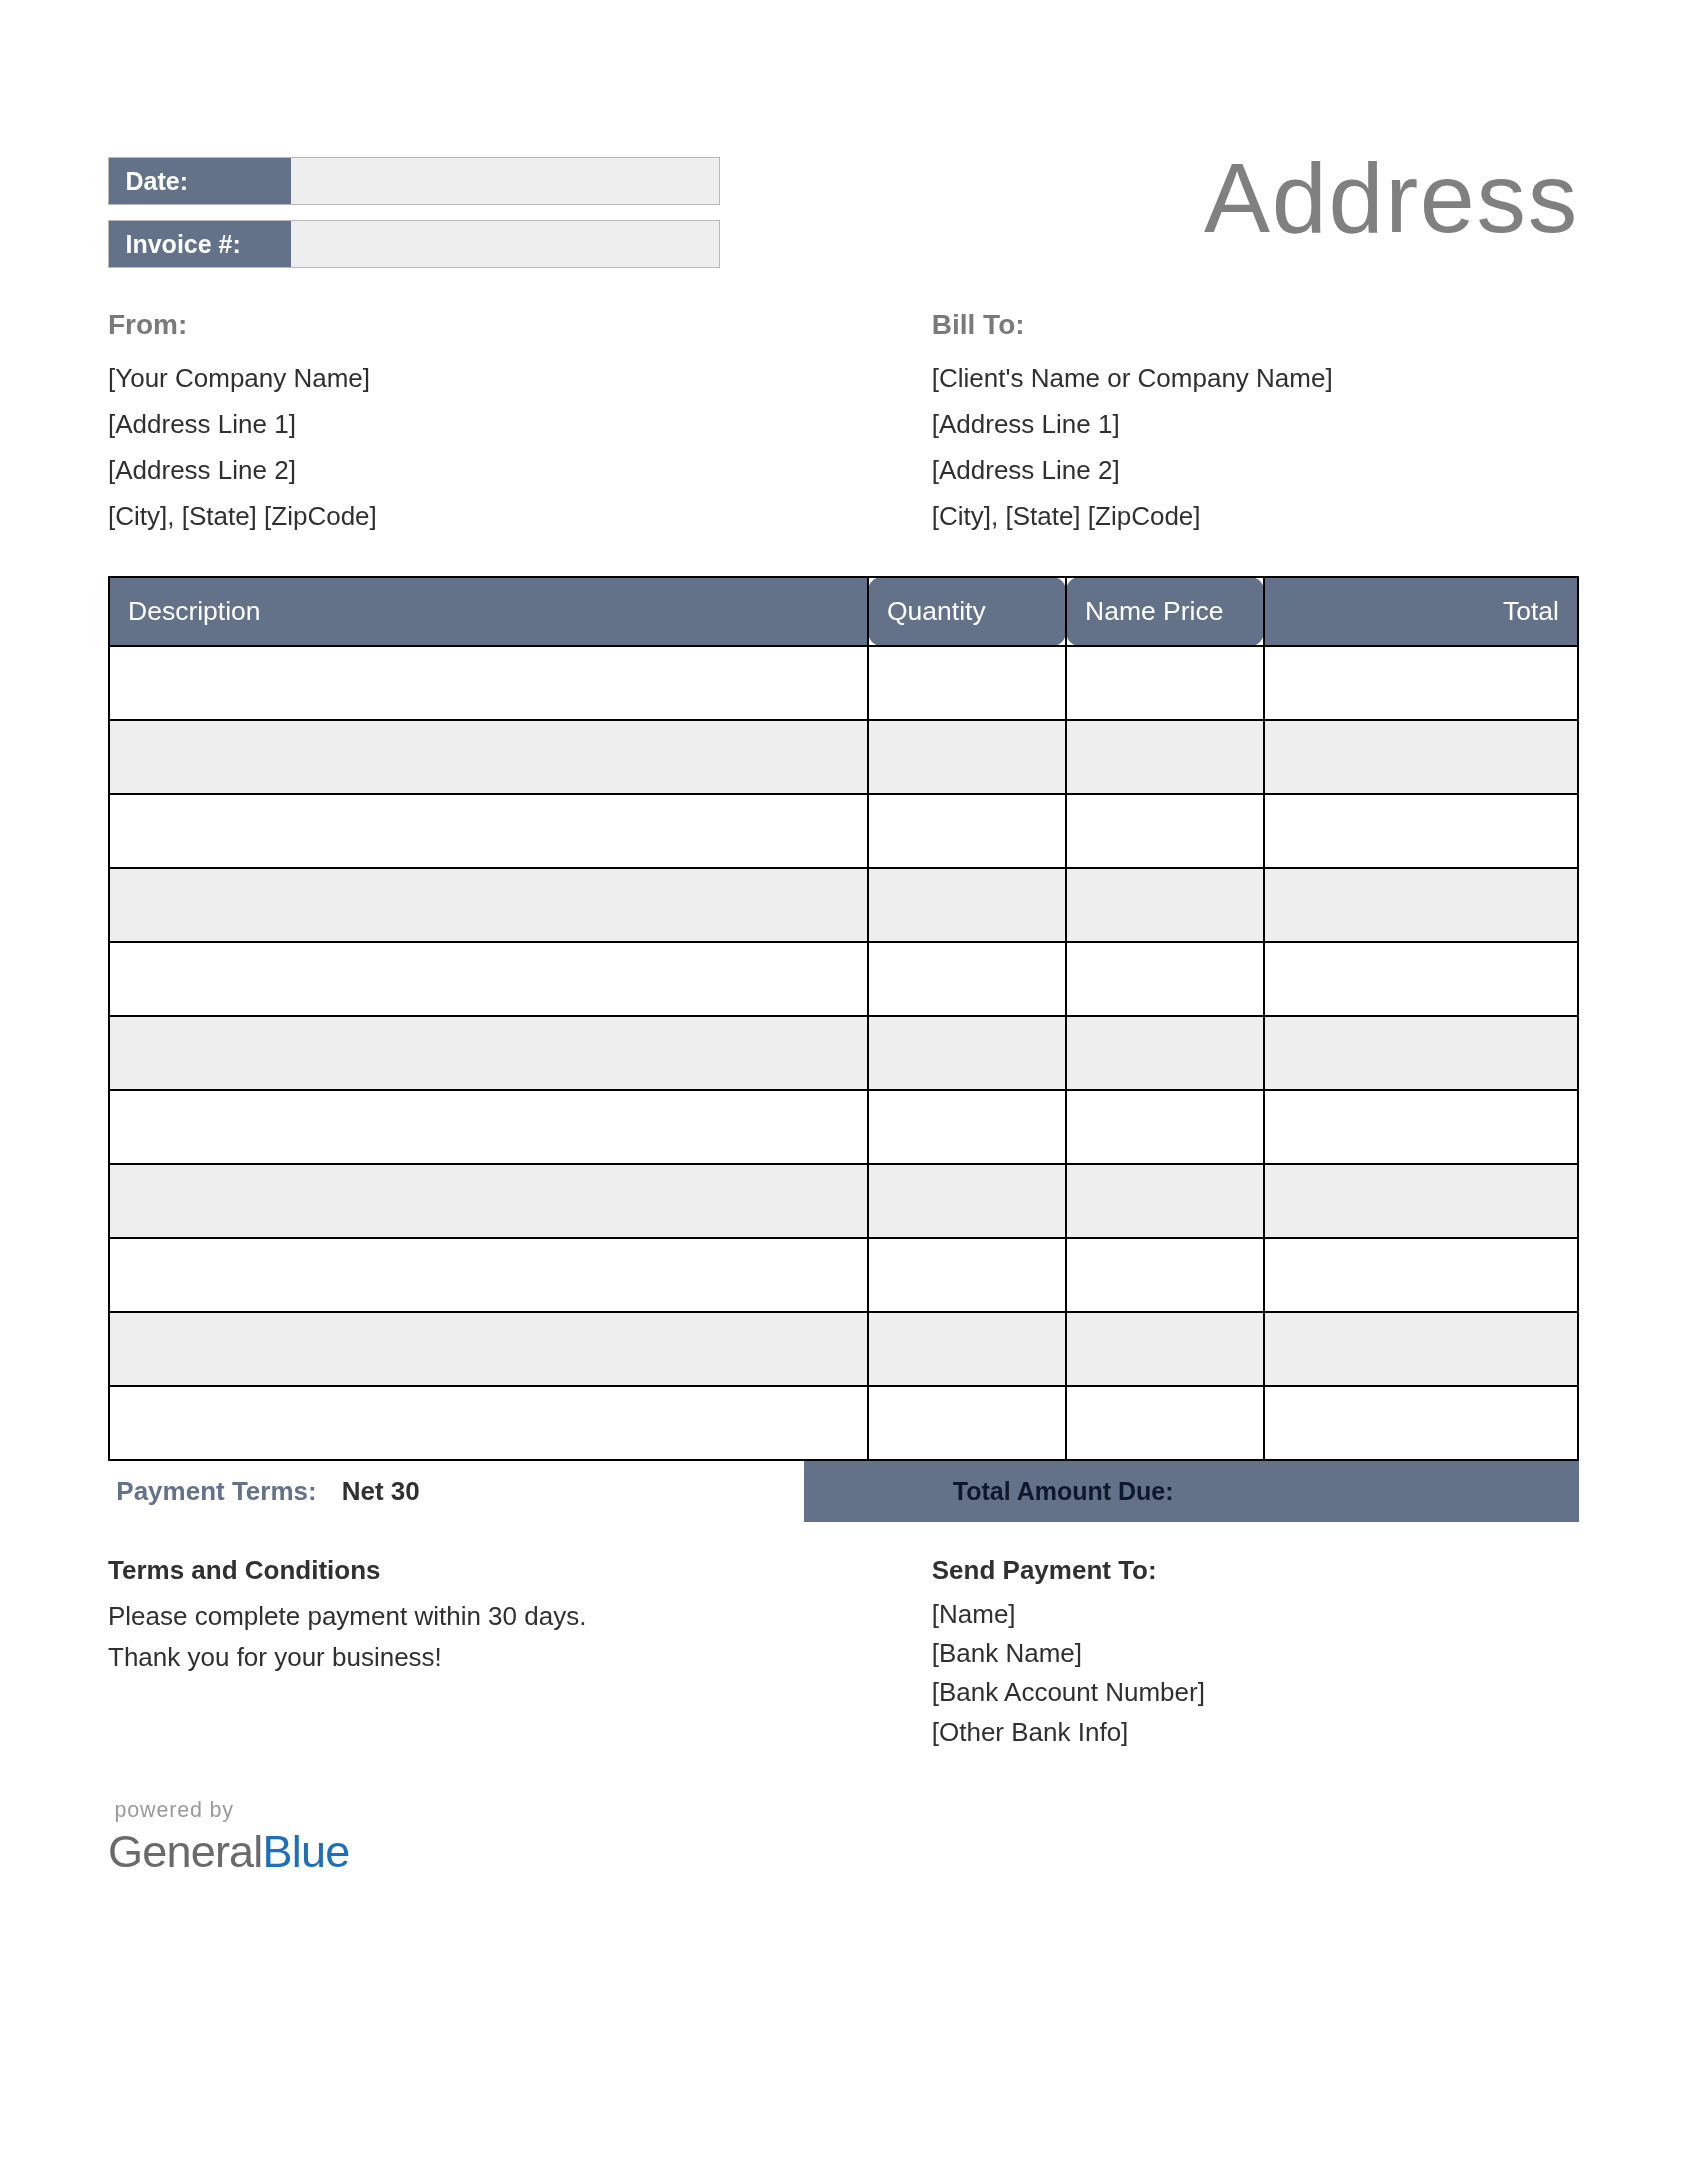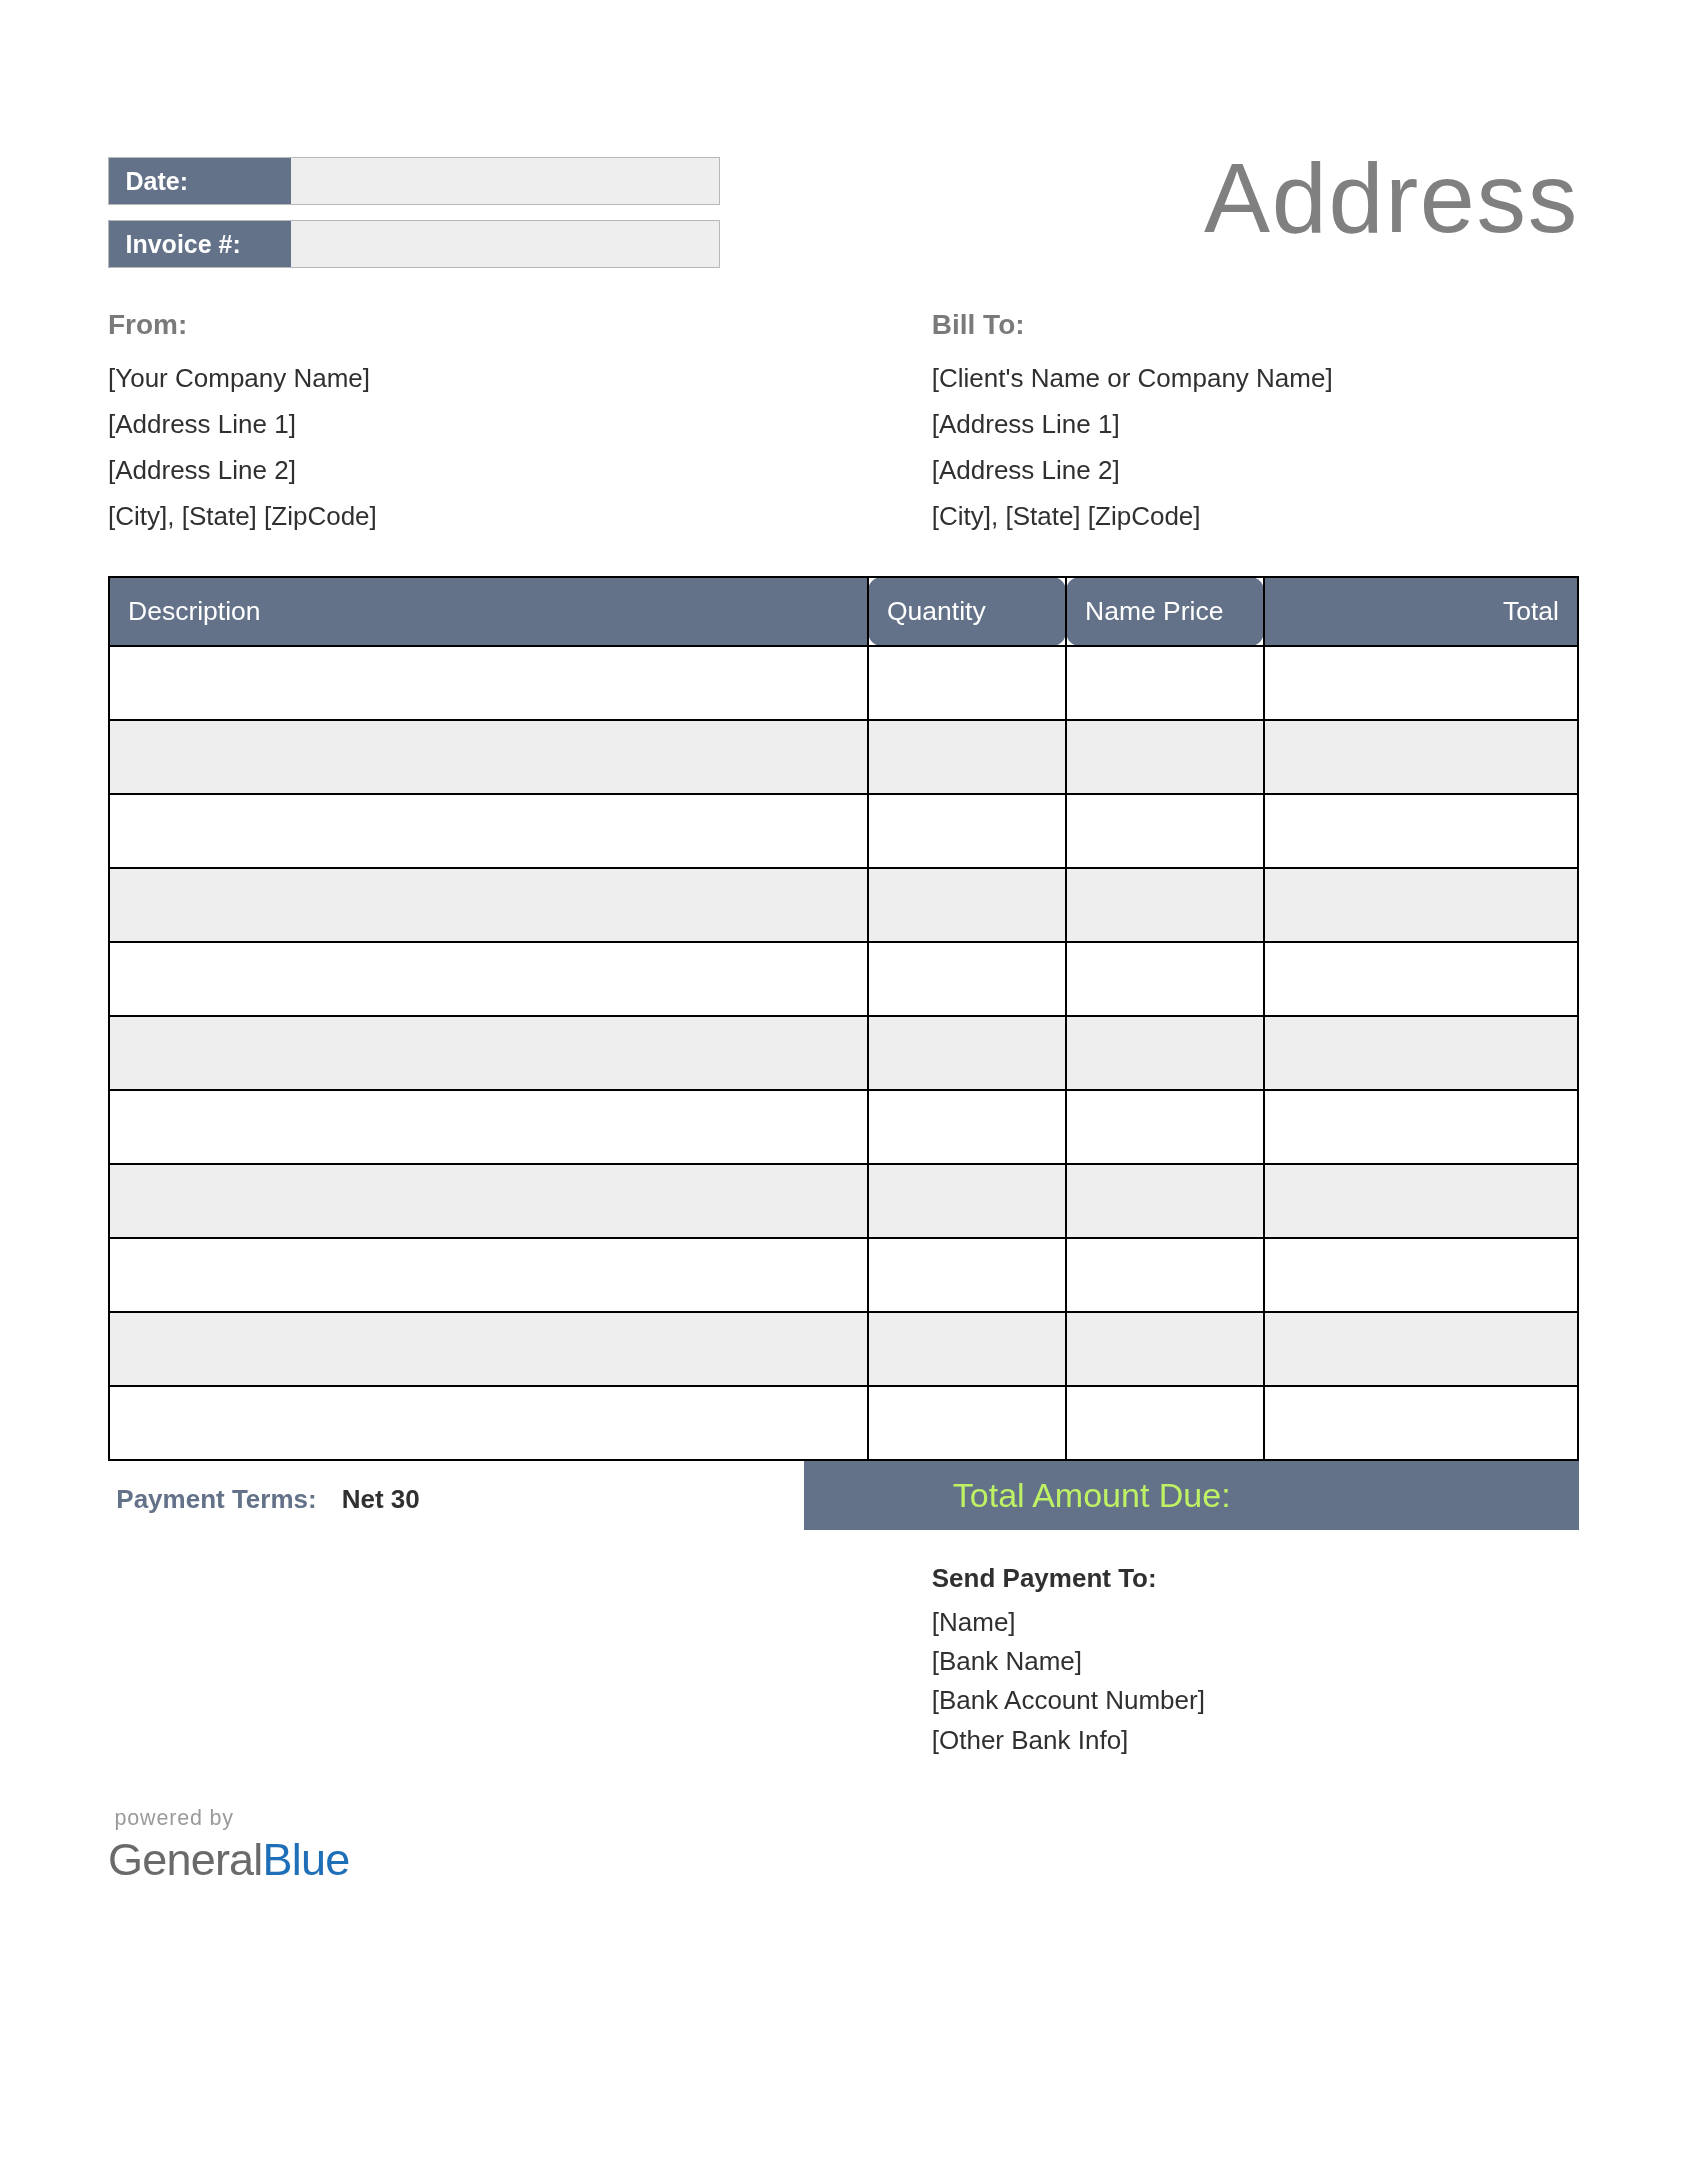--- a/index.html
+++ b/index.html
@@ -106,23 +106,23 @@
     gap: 25px;
     padding: 15px 8.3px;
     font-size: 26px;
     flex: 0 0 47.3%;
   }
   .pt-label { color: #637289; font-weight: 600; }
   .pt-value { color: #303030; font-weight: 600; }
   .total-due {
     flex: 1;
     background: #637289;
-    color: #bef264;
-    font-size: 34px;
-    font-weight: 400;
+    color: #0f172a;
+    font-size: 25px;
+    font-weight: 700;
     display: flex;
     align-items: center;
     padding: 15px 0 15px 149px;
   }
   .bottom-row {
     display: flex;
     justify-content: space-between;
     margin-top: 33px;
   }
   .terms-block {
@@ -283,20 +283,25 @@
   <div class="payment-terms">
     <span class="pt-label">Payment Terms:</span>
     <span class="pt-value">Net 30</span>
   </div>
   <div class="total-due">
     <span>Total Amount Due:</span>
   </div>
 </div>
 
 <div class="bottom-row">
+  <div class="terms-block">
+    <div class="terms-heading">Terms and Conditions</div>
+    <div class="terms-line">Please complete payment within 30 days.</div>
+    <div class="terms-line">Thank you for your business!</div>
+  </div>
   <div class="sendto-block">
     <div class="sendto-heading">Send Payment To:</div>
     <div class="sendto-line">[Name]</div>
     <div class="sendto-line">[Bank Name]</div>
     <div class="sendto-line">[Bank Account Number]</div>
     <div class="sendto-line">[Other Bank Info]</div>
   </div>
 </div>
 
 <div class="powered">

